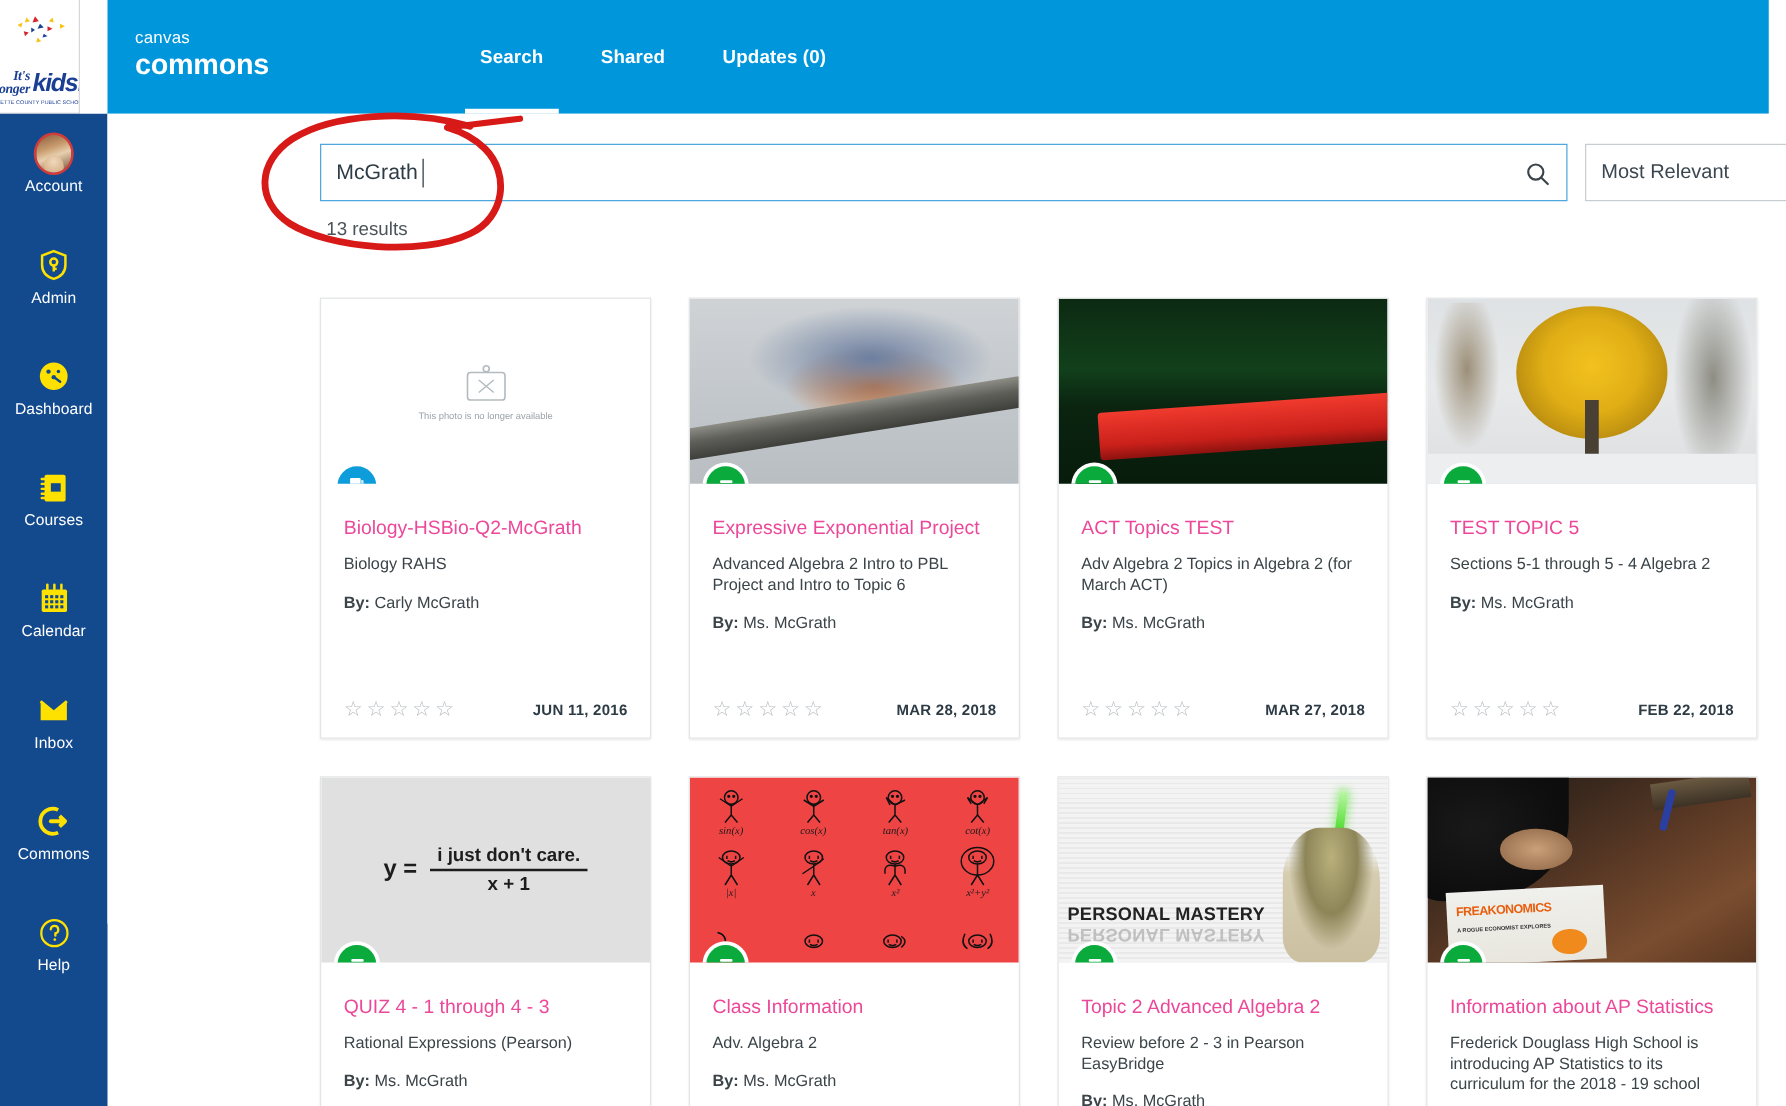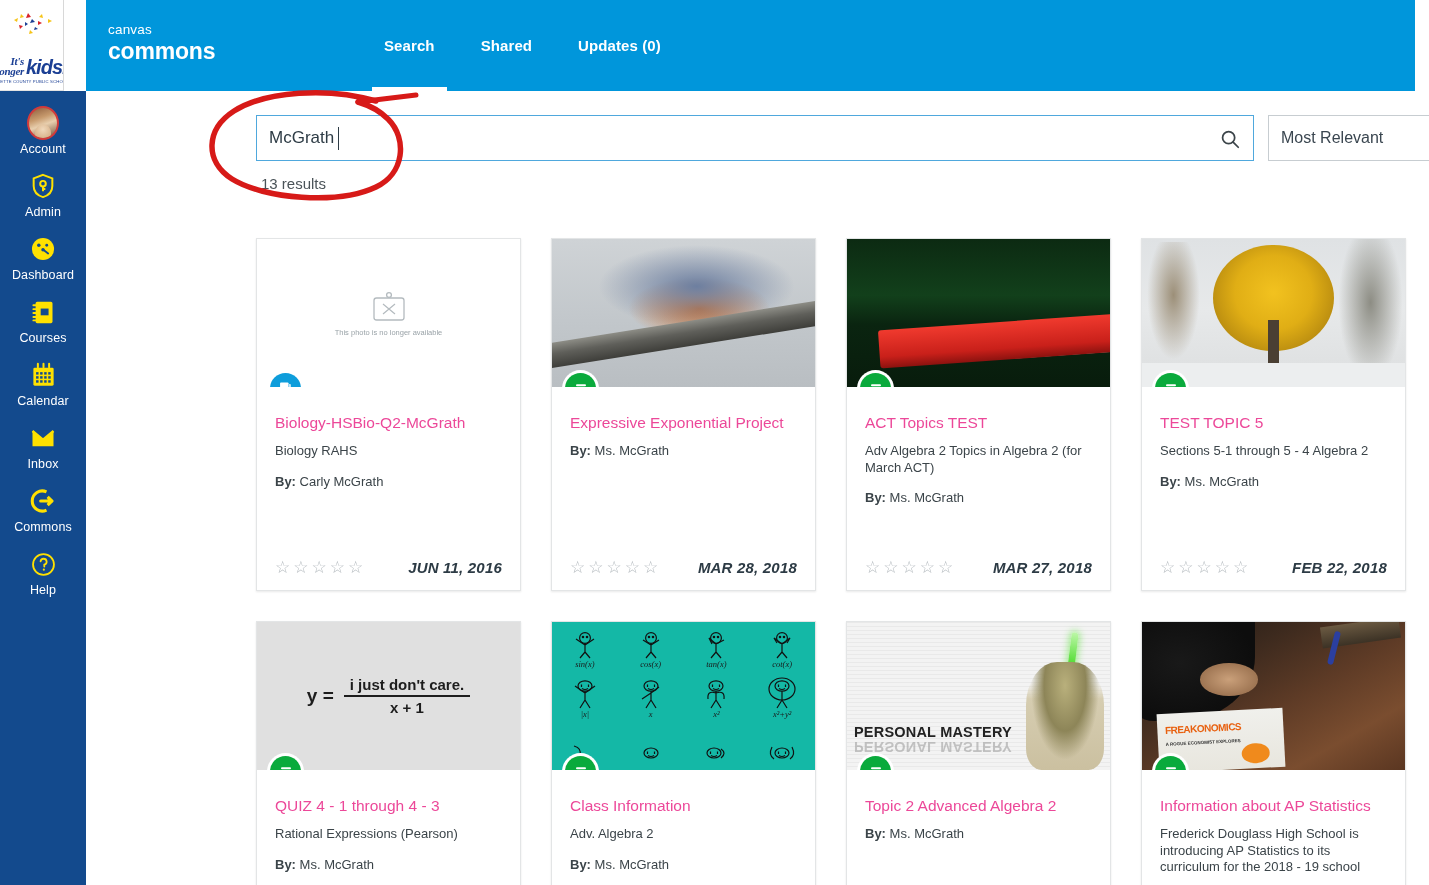--- a/index.html
+++ b/index.html
@@ -52,20 +52,21 @@
   }
   .tab.active::after {
     content:""; position:absolute; left:11px; right:11px; bottom:0; height:4px; background:#fff;
   }
 
   
   .sidebar {
     position:absolute; left:0; top:91px; width:86px; height:794px;
     background:#134a8d; display:flex; flex-direction:column; align-items:center;
     padding-top:8px;
+    gap:26px;
   }
   .nav-item {
     width:86px; display:flex; flex-direction:column; align-items:center;
     padding:8px 0 6px 0; cursor:pointer; text-decoration:none;
   }
   .nav-label { color:#ffffff; font-size:12.5px; margin-top:3px; letter-spacing:0.1px;}
   .nav-icon { width:32px; height:32px; display:flex; align-items:center; justify-content:center; }
   .avatar {
     width:34px; height:34px; border-radius:50%; border:2px solid #d23b3b;
     background: linear-gradient(160deg,#8a5a3b 0%,#c79a6d 35%,#e8cfae 55%,#6b4a34 100%);
@@ -139,21 +140,21 @@
   .card-desc { color:#3b4449; font-size:13px; line-height:16.5px; margin:0 0 14px 0; }
   .card-desc.fade { position:relative; }
   .card-by { font-size:13px; color:#3b4449; }
   .card-by b { font-weight:bold; }
   .card-foot {
     position:absolute; left:18px; right:18px; bottom:14px;
     display:flex; align-items:center; justify-content:space-between;
   }
   .stars { display:flex; gap:3px; }
   .star { color:#b6bcc0; font-size:17px; line-height:17px; }
-  .card-date { font-size:15px; font-weight:bold; color:#2d3b45; letter-spacing:0.2px;font-style:italic;}
+  .card-date { font-size:12px; font-weight:bold; color:#2d3b45; letter-spacing:0.2px;}
 
   
   .th-bird { background:
       radial-gradient(ellipse 60% 45% at 55% 32%, #6d7fa0 0%, rgba(109,127,160,0) 62%),
       radial-gradient(ellipse 45% 35% at 56% 47%, #d2702a 0%, rgba(210,112,42,0) 60%),
       linear-gradient(180deg,#cfd3d6 0%,#c2c7cb 55%,#b9bec2 100%); }
   .th-bird .branch {
     position:absolute; left:-6%; top:56%; width:112%; height:17%;
     background:linear-gradient(180deg,#8d8d86 0%,#5f5f5a 45%,#3e3e3a 100%);
     transform: rotate(-9deg); border-radius:8px;
@@ -185,21 +186,21 @@
   .th-tree .ground { position:absolute; left:0; bottom:0; width:100%; height:16%; background:#eceeef; }
 
   .th-eq { background:#e0e0e0; display:flex; align-items:center; justify-content:center; }
   .eq { display:flex; align-items:center; gap:10px; color:#1d1d1d; }
   .eq-y { font-size:19px; font-weight:bold; }
   .eq-frac { display:flex; flex-direction:column; align-items:center; }
   .eq-num { font-size:15px; font-weight:bold; padding:0 6px 2px 6px; }
   .eq-bar { height:2px; background:#1d1d1d; width:100%; }
   .eq-den { font-size:15px; font-weight:bold; padding-top:2px; }
 
-  .th-stick { background:#14b8a6; position:relative; }
+  .th-stick { background:#ef4444; position:relative; }
   .stick-grid {
     position:absolute; inset:0; display:grid;
     grid-template-columns:repeat(4,1fr); grid-template-rows:repeat(3,1fr);
   }
   .stick-cell { display:flex; flex-direction:column; align-items:center; justify-content:flex-end; padding-bottom:2px;}
   .stick-lbl { font-family:"Liberation Serif", serif; font-size:8.5px; font-style:italic; color:#1a1a1a; }
 
   .th-yoda { background:
      repeating-linear-gradient(0deg,#f3f3f3 0px,#f3f3f3 3px,#e9e9e9 3px,#e9e9e9 4px); }
   .yoda-text {
@@ -484,20 +485,21 @@
               <g fill="#fff">
                   <rect x="3" y="3.2" width="10" height="2.1" rx="1"></rect>
               <rect x="3" y="6.8" width="10" height="2.1" rx="1"></rect>
               <rect x="3" y="10.4" width="10" height="2.1" rx="1"></rect>
                 </g>
             </svg>
           </div>
         </div>
         <div class="card-body">
           <a class="card-title">Expressive Exponential Project</a>
+          <p class="card-desc">Advanced Algebra 2 Intro to PBL Project and Intro to Topic 6</p>
           <div class="card-by">
             <b>By:</b>
             <span>Ms. McGrath</span>
           </div>
         </div>
         <div class="card-foot">
           <div class="stars">
             <span class="star">☆</span>
             <span class="star">☆</span>
             <span class="star">☆</span>
@@ -741,20 +743,21 @@
               <g fill="#fff">
                   <rect x="3" y="3.2" width="10" height="2.1" rx="1"></rect>
               <rect x="3" y="6.8" width="10" height="2.1" rx="1"></rect>
               <rect x="3" y="10.4" width="10" height="2.1" rx="1"></rect>
                 </g>
             </svg>
           </div>
         </div>
         <div class="card-body">
           <a class="card-title">Topic 2 Advanced Algebra 2</a>
+          <p class="card-desc">Review before 2 - 3 in Pearson EasyBridge</p>
           <div class="card-by">
             <b>By:</b>
             <span>Ms. McGrath</span>
           </div>
         </div>
       </div>
 
       <div class="card short">
         <div class="thumb th-desk">
           <div class="ruler"></div>

